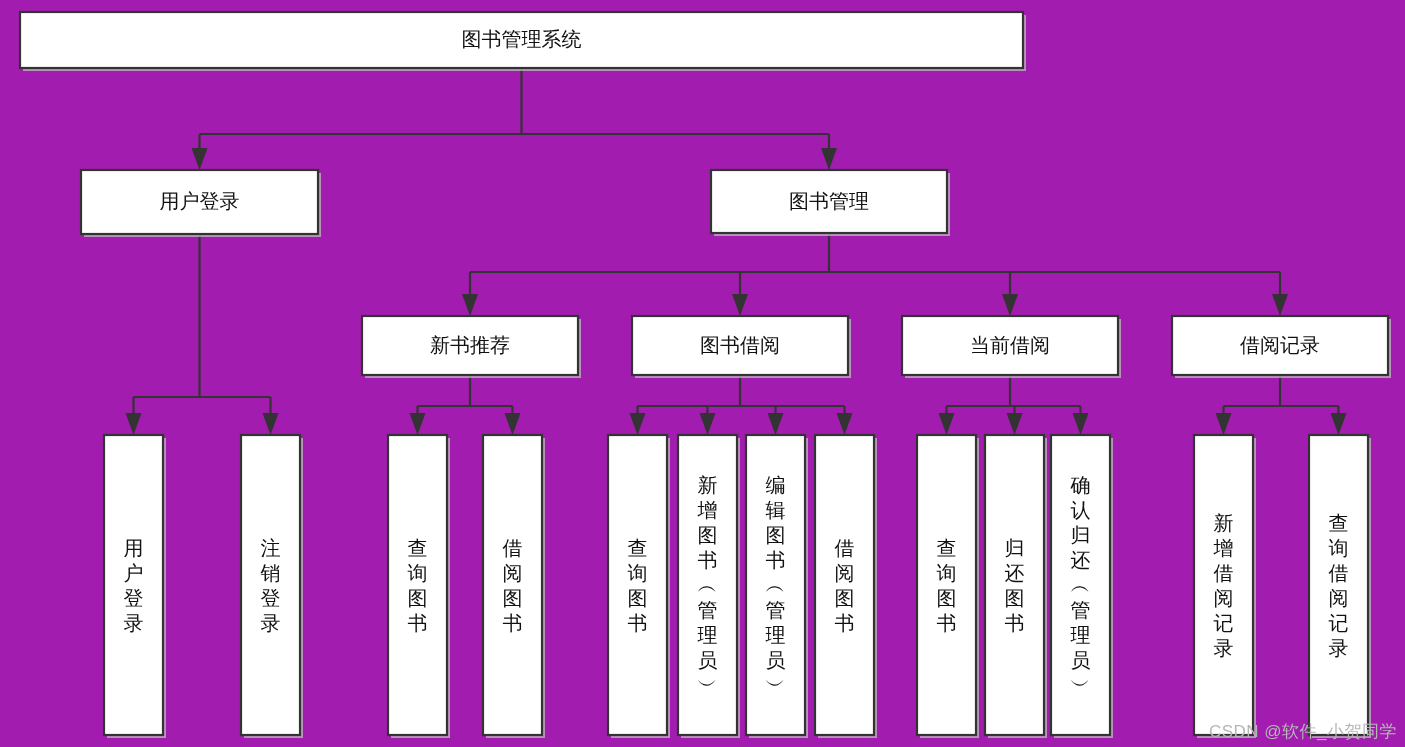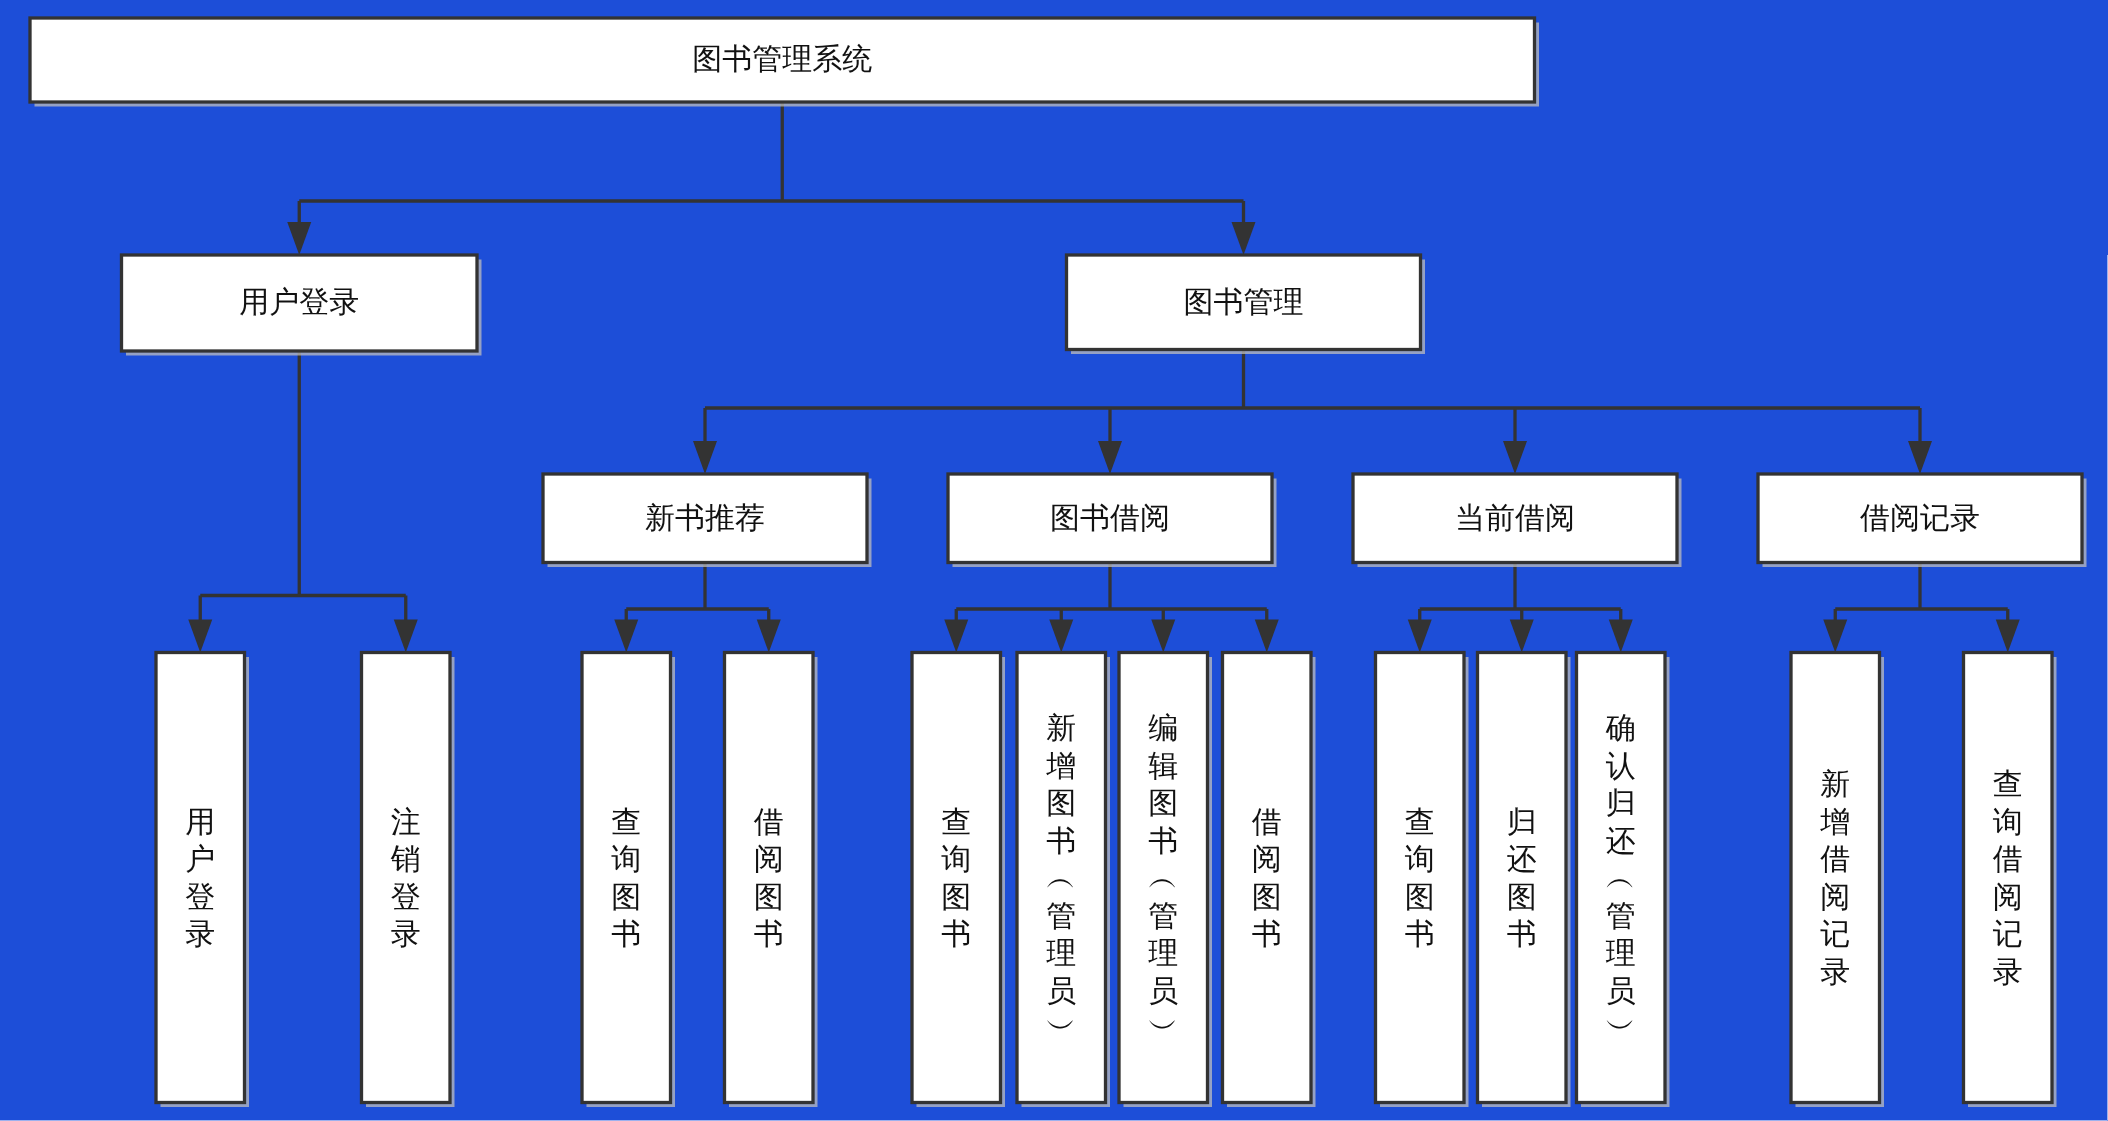--- a/index.html
+++ b/index.html
@@ -11,21 +11,21 @@
   body {
     width: 1405px;
     height: 747px;
     font-family: "Liberation Sans", "DejaVu Sans", sans-serif;
     overflow: hidden;
   }
   #diagram-root {
     position: relative;
     width: 1405px;
     height: 747px;
-    background: #1d4ed8;
+    background: #a21caf;
   }
   svg#tree-svg {
     position: absolute;
     left: 0;
     top: 0;
     width: 1405px;
     height: 747px;
     display: block;
   }
   .node-box {
@@ -242,13 +242,14 @@
           <rect class="node-box" x="1194" y="435" width="59" height="300"></rect>
           <text class="node-label-v" x="1223.5" y="529.5"><tspan x="1223.5" dy="0">新</tspan><tspan x="1223.5" dy="25">增</tspan><tspan x="1223.5" dy="25">借</tspan><tspan x="1223.5" dy="25">阅</tspan><tspan x="1223.5" dy="25">记</tspan><tspan x="1223.5" dy="25">录</tspan></text>
         </g>
         <g>
           <rect class="node-shadow" x="1312" y="438" width="59" height="300"></rect>
           <rect class="node-box" x="1309" y="435" width="59" height="300"></rect>
           <text class="node-label-v" x="1338.5" y="529.5"><tspan x="1338.5" dy="0">查</tspan><tspan x="1338.5" dy="25">询</tspan><tspan x="1338.5" dy="25">借</tspan><tspan x="1338.5" dy="25">阅</tspan><tspan x="1338.5" dy="25">记</tspan><tspan x="1338.5" dy="25">录</tspan></text>
         </g>
       </g>
   </svg>
+  <div class="watermark">CSDN @软件_小贺同学</div>
 </div>
 
 </body></html>

